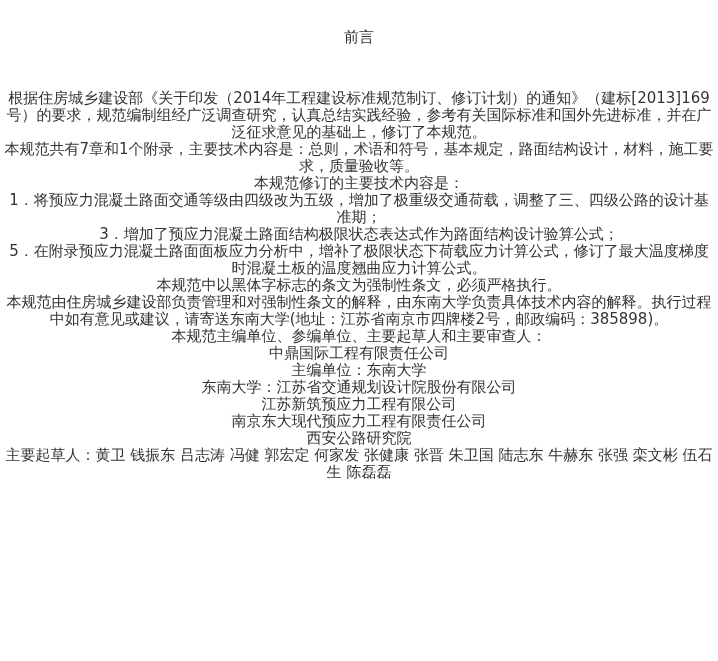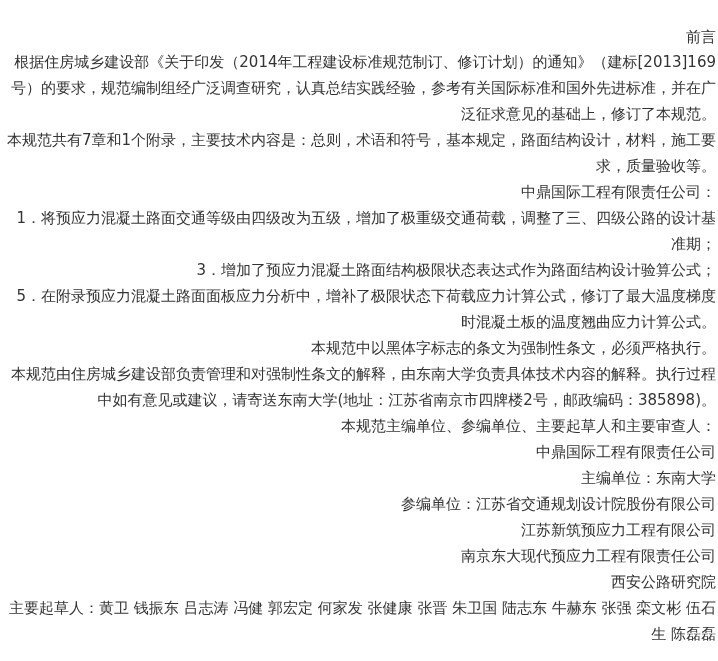--- a/index.html
+++ b/index.html
@@ -14,47 +14,48 @@
     font-family: "DejaVu Sans", sans-serif;
     color: #333333;
     font-size: 15px;
   }
   .doc {
     box-sizing: border-box;
     width: 718px;
     padding: 26px 2px 0 2px;
   }
   .doc-title {
-    text-align: right;
+    text-align: center;
     line-height: 23.4px;
+    margin-bottom: 41px;
     font-weight: normal;
     font-size: 15px;
   }
   .line {
-    line-height: 26px;
-    text-align: right;
+    line-height: 17px;
+    text-align: center;
     word-break: break-all;
   }
 </style>
 </head>
 <body>
 
 <div class="doc">
   <div class="doc-title">前言</div>
 
   <div class="line">根据住房城乡建设部《关于印发（2014年工程建设标准规范制订、修订计划）的通知》（建标[2013]169号）的要求，规范编制组经广泛调查研究，认真总结实践经验，参考有关国际标准和国外先进标准，并在广泛征求意见的基础上，修订了本规范。</div>
   <div class="line">本规范共有7章和1个附录，主要技术内容是：总则，术语和符号，基本规定，路面结构设计，材料，施工要求，质量验收等。</div>
-  <div class="line">中鼎国际工程有限责任公司：</div>
+  <div class="line">本规范修订的主要技术内容是：</div>
   <div class="line">1．将预应力混凝土路面交通等级由四级改为五级，增加了极重级交通荷载，调整了三、四级公路的设计基准期；</div>
   <div class="line">3．增加了预应力混凝土路面结构极限状态表达式作为路面结构设计验算公式；</div>
   <div class="line">5．在附录预应力混凝土路面面板应力分析中，增补了极限状态下荷载应力计算公式，修订了最大温度梯度时混凝土板的温度翘曲应力计算公式。</div>
   <div class="line">本规范中以黑体字标志的条文为强制性条文，必须严格执行。</div>
   <div class="line">本规范由住房城乡建设部负责管理和对强制性条文的解释，由东南大学负责具体技术内容的解释。执行过程中如有意见或建议，请寄送东南大学(地址：江苏省南京市四牌楼2号，邮政编码：385898)。</div>
   <div class="line">本规范主编单位、参编单位、主要起草人和主要审查人：</div>
   <div class="line">中鼎国际工程有限责任公司</div>
   <div class="line">主编单位：东南大学</div>
-  <div class="line">参编单位：江苏省交通规划设计院股份有限公司</div>
+  <div class="line">东南大学：江苏省交通规划设计院股份有限公司</div>
   <div class="line">江苏新筑预应力工程有限公司</div>
   <div class="line">南京东大现代预应力工程有限责任公司</div>
   <div class="line">西安公路研究院</div>
   <div class="line">主要起草人：黄卫 钱振东 吕志涛 冯健 郭宏定 何家发 张健康 张晋 朱卫国 陆志东 牛赫东 张强 栾文彬 伍石生 陈磊磊</div>
 
 </div>
 
 </body></html>

